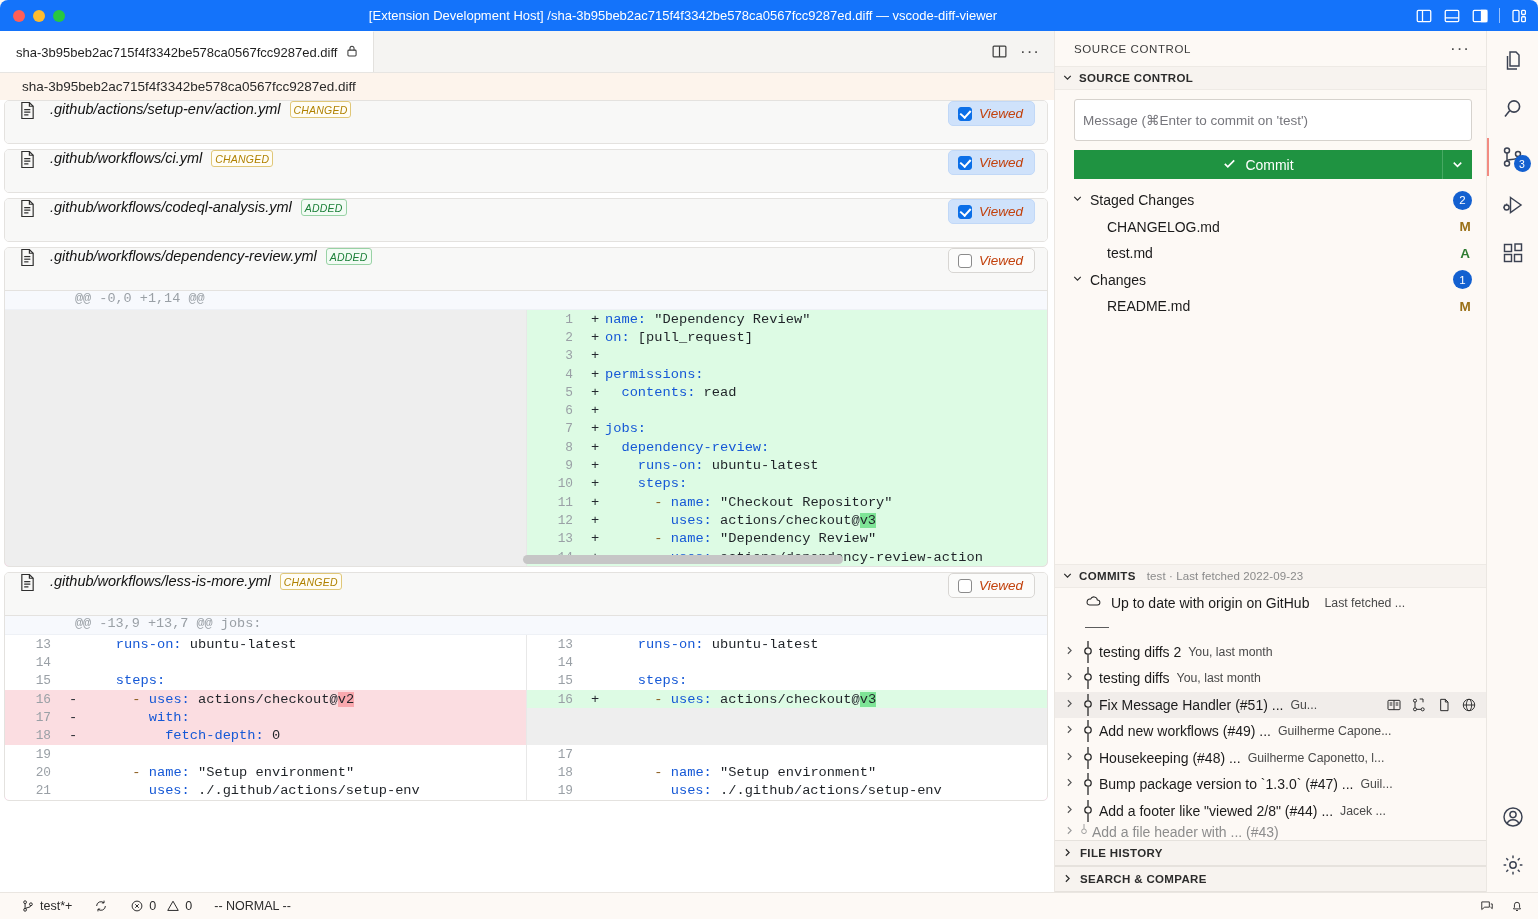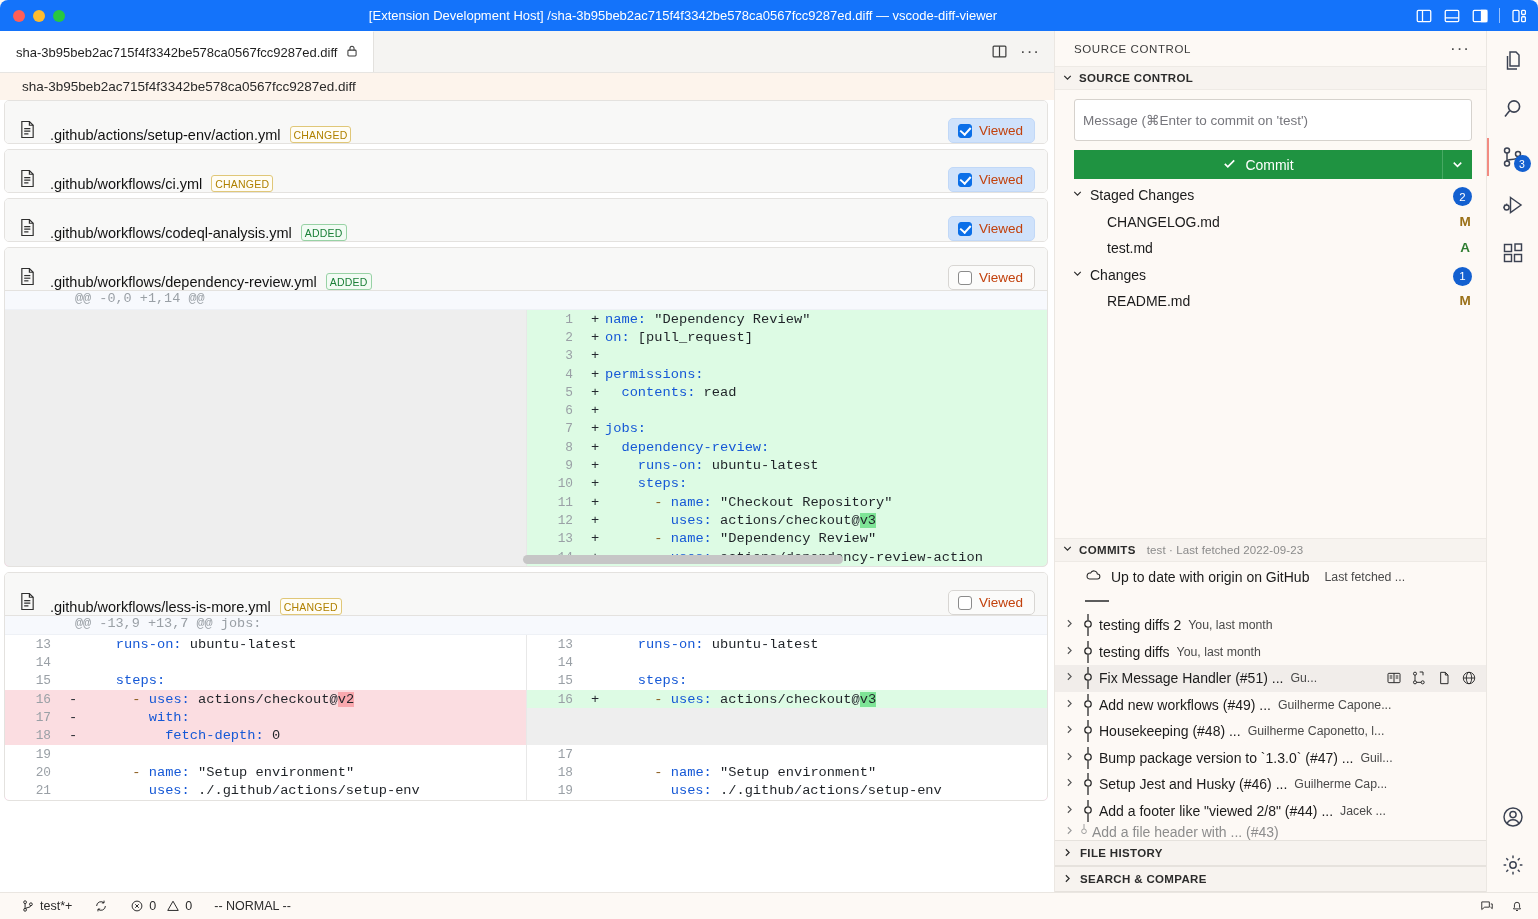--- a/index.html
+++ b/index.html
@@ -85,22 +85,22 @@
   }
   .files-changed .show {
     font-size: 12px; font-weight: 400; color: #3878c7; cursor: pointer;
   }
   .file-list { padding: 0 6px 0 4px; }
   .file-card {
     border: 1px solid #e4e2df; border-radius: 5px;
     margin-bottom: 5px; background: #fbfbfa; overflow: hidden;
   }
   .file-row {
-    display: flex; align-items: flex-end; height: 42px;
-    padding: 0 12px 0 14px; background: #f8f8f7;
+    display: flex; align-items: flex-start; height: 42px;
+    padding: 0 12px 0 14px; background: #f8f8f7; font-style: italic;
   }
   .file-row .doc-ico { width: 17px; height: 19px; flex: 0 0 17px; margin-right: 14px; }
   .file-name { font-size: 14.5px; color: #121212; white-space: nowrap; }
   .badge {
     margin-left: 9px; font-size: 10.5px; padding: 1px 3px 0 3px;
     border-radius: 3px; letter-spacing: 0.2px; line-height: 14px;
     font-family: "Liberation Sans", sans-serif;
   }
   .badge.changed { color: #b08100; border: 1px solid #e0c778; background: #fffdf5; }
   .badge.added { color: #1a7f37; border: 1px solid #98d2a5; background: #f2fbf4; }
@@ -205,21 +205,21 @@
     justify-content: center; gap: 8px; cursor: pointer;
     font-family: "Liberation Sans", sans-serif;
   }
   .commit-split {
     width: 30px; height: 29px; background: #1f9341; cursor: pointer;
     display: flex; align-items: center; justify-content: center;
     border-left: 1px solid #47a963;
   }
   .tree { padding: 0 14px 0 16px; }
   .tree-row {
-    height: 26.5px; display: flex; font-size: 14px;
+    height: 26.5px; display: flex; align-items: center; font-size: 14px;
     color: #1b1b1b; cursor: pointer;
   }
   .tree-row .chev { margin-right: 6px; }
   .tree-row.child { padding-left: 36px; }
   .tree-row .sp { flex: 1; }
   .count-badge {
     min-width: 19px; height: 19px; border-radius: 10px; background: #1360d0;
     color: #fff; font-size: 11.5px; display: flex; align-items: center;
     justify-content: center; padding: 0 5px;
   }
@@ -801,35 +801,20 @@
               <svg width="16" height="22" viewBox="0 0 16 22" fill="none" stroke="#2b2b2b" stroke-width="1.3">
                 <line x1="8" y1="0" x2="8" y2="6.5"></line>
                   <circle cx="8" cy="10" r="3.2"></circle>
                   <line x1="8" y1="13.5" x2="8" y2="22"></line>
                 </svg>
               </span>
             <span class="cmsg">Bump package version to `1.3.0` (#47) ...</span>
             <span class="cmeta">Guil...</span>
           </div>
 
-          <div class="commit-item">
-            <span class="arrow">
-              <svg width="13" height="13" viewBox="0 0 16 16" fill="none" stroke="#555" stroke-width="1.4">
-                  <path d="M6 4 L10 8 L6 12"></path>
-                </svg></span>
-            <span class="gnode">
-              <svg width="16" height="22" viewBox="0 0 16 22" fill="none" stroke="#2b2b2b" stroke-width="1.3">
-                <line x1="8" y1="0" x2="8" y2="6.5"></line>
-                  <circle cx="8" cy="10" r="3.2"></circle>
-                  <line x1="8" y1="13.5" x2="8" y2="22"></line>
-                </svg>
-              </span>
-            <span class="cmsg">Setup Jest and Husky (#46) ...</span>
-            <span class="cmeta">Guilherme Cap...</span>
-          </div>
 
           <div class="commit-item">
             <span class="arrow">
               <svg width="13" height="13" viewBox="0 0 16 16" fill="none" stroke="#555" stroke-width="1.4">
                   <path d="M6 4 L10 8 L6 12"></path>
                 </svg></span>
             <span class="gnode">
               <svg width="16" height="22" viewBox="0 0 16 22" fill="none" stroke="#2b2b2b" stroke-width="1.3">
                 <line x1="8" y1="0" x2="8" y2="6.5"></line>
                   <circle cx="8" cy="10" r="3.2"></circle>

